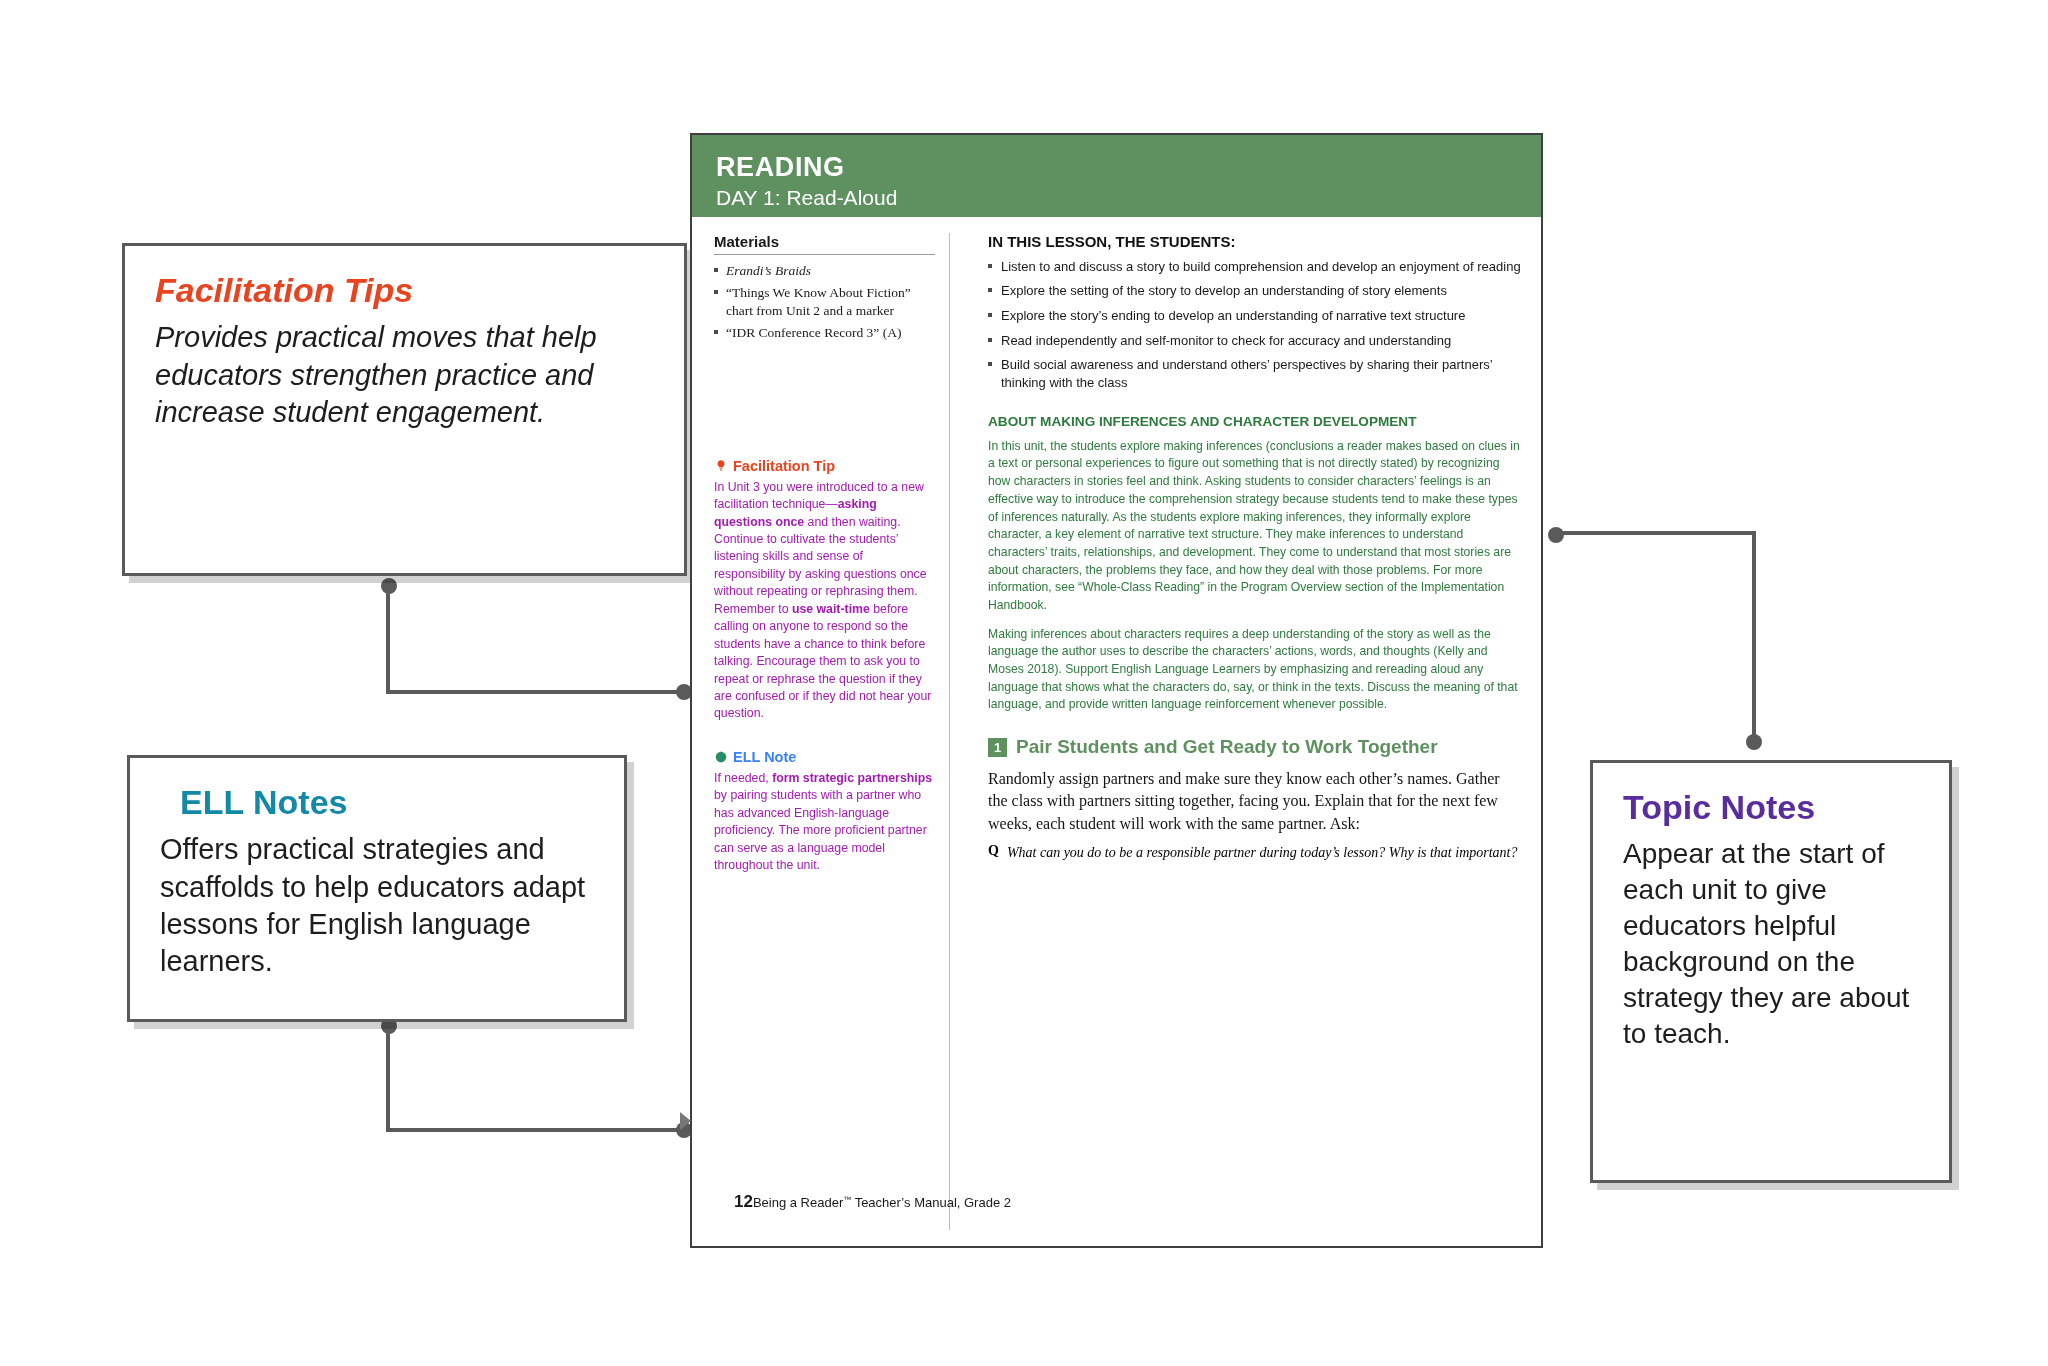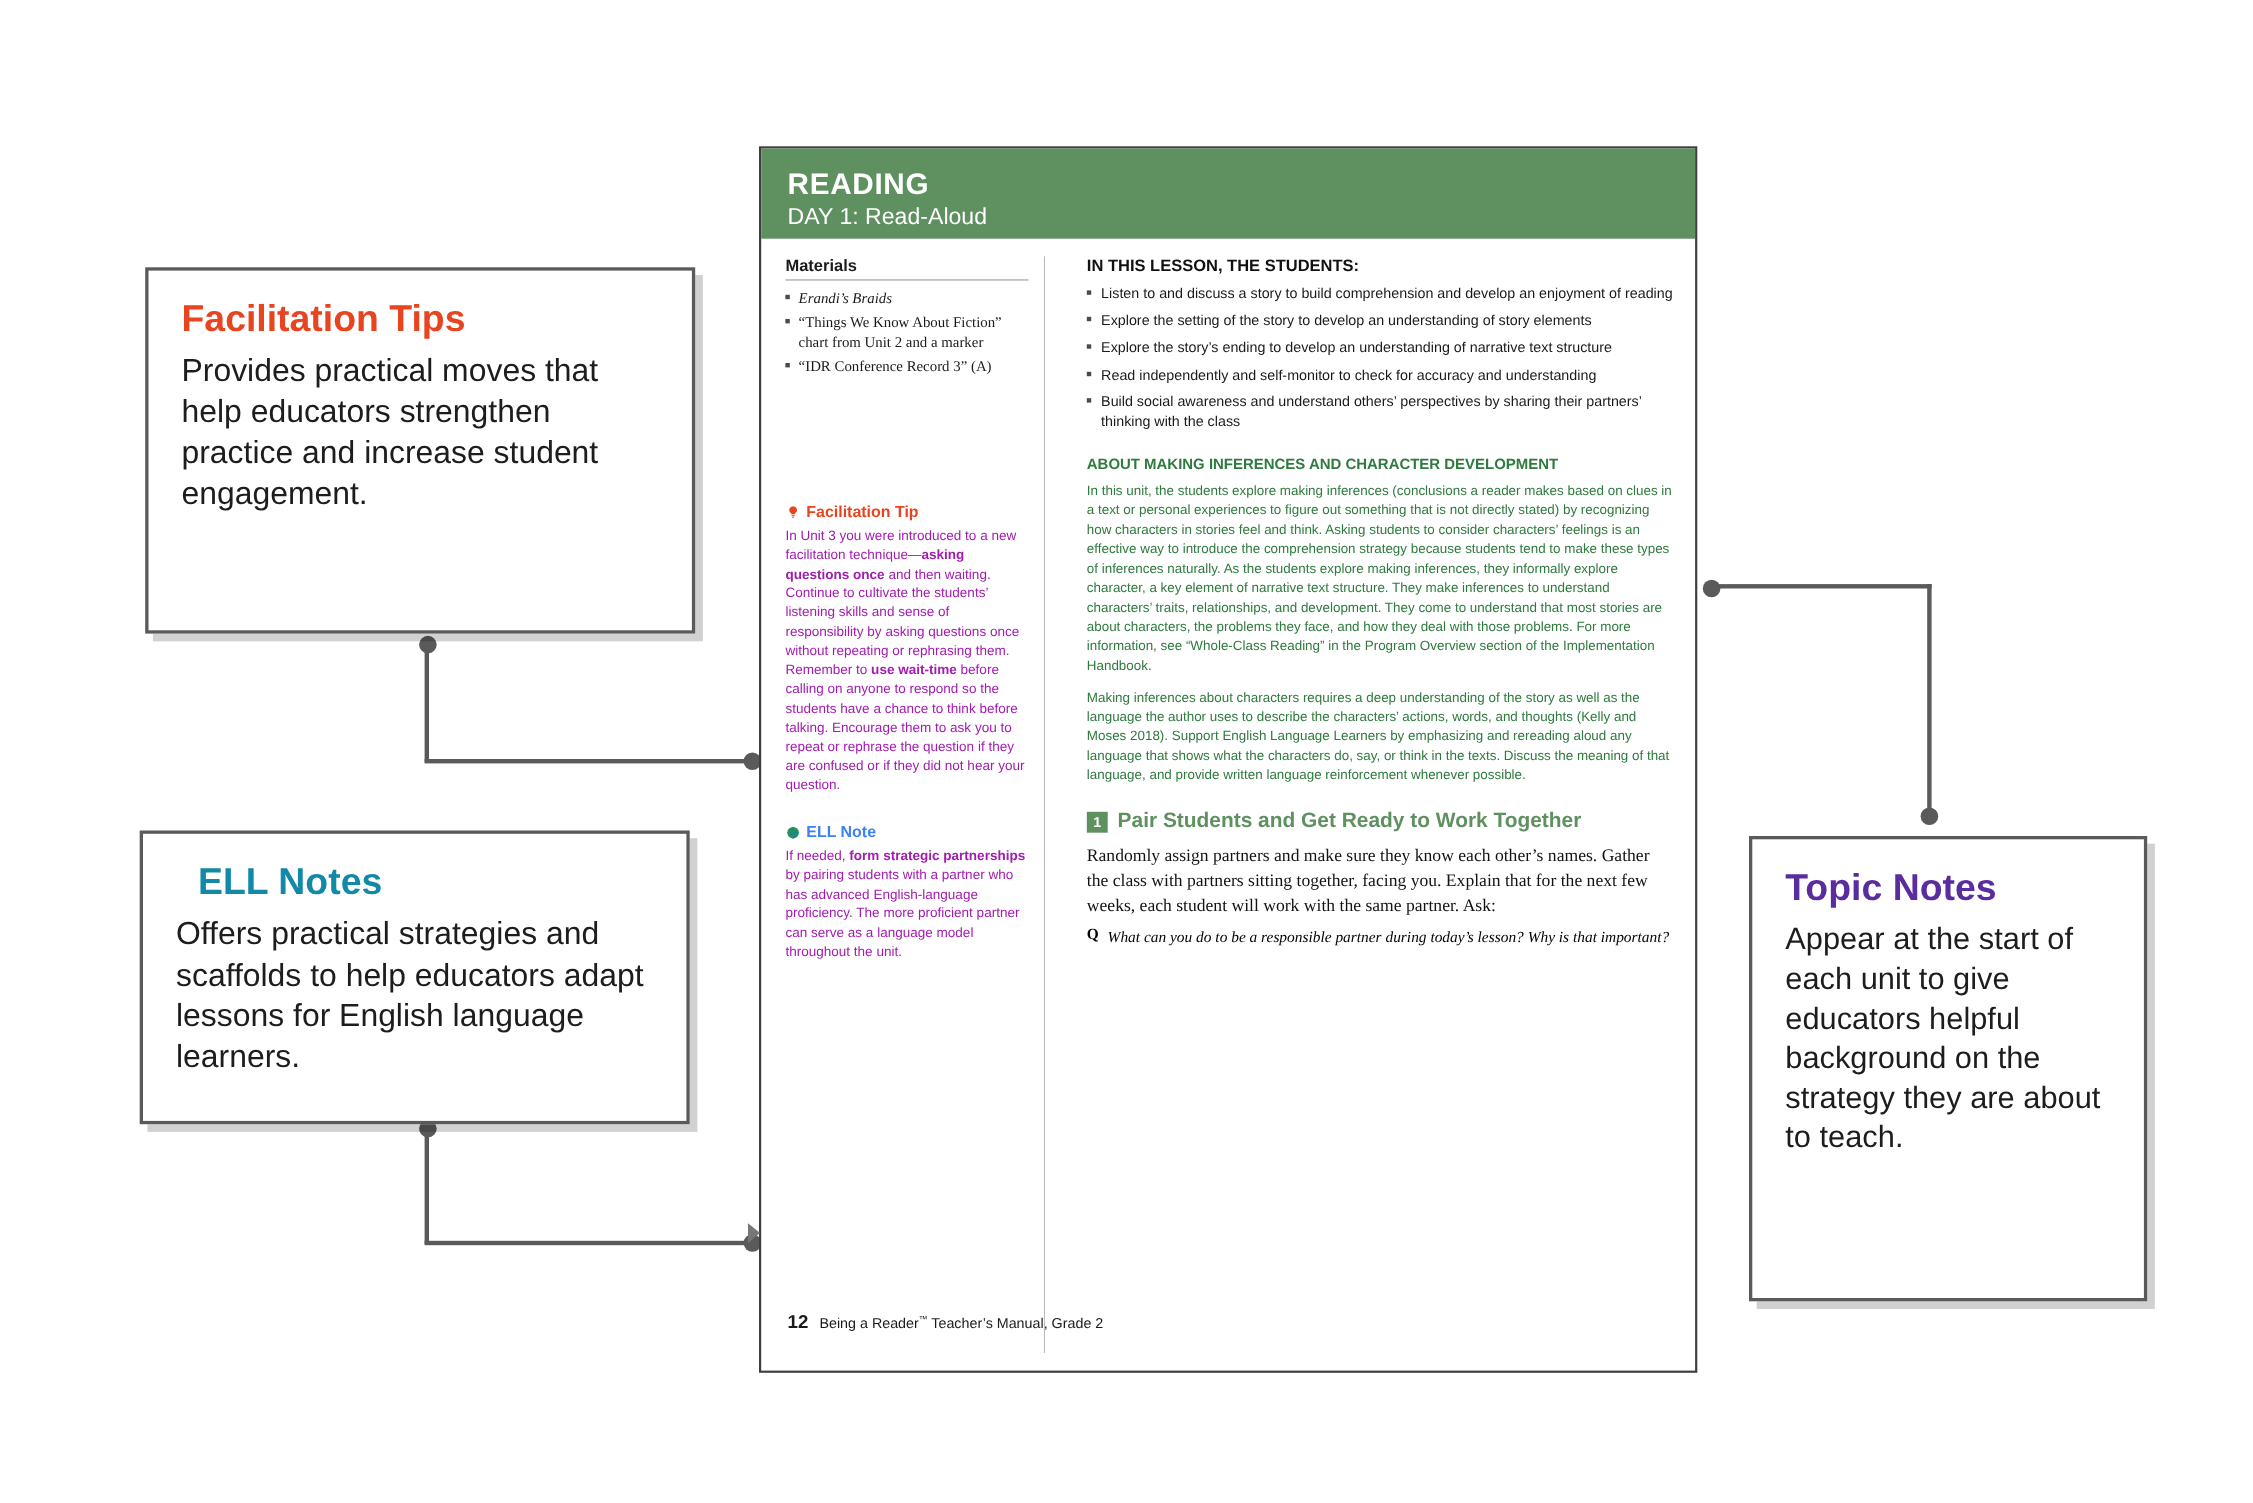--- a/index.html
+++ b/index.html
@@ -31,24 +31,25 @@
     line-height: 1.1;
   }
   .callout-body {
     font-size: 29px;
     line-height: 1.28;
     color: #1d1d1d;
     margin: 0;
   }
 
   #callout-facilitation {
-    left: 132px;
+    left: 122px;
     top: 243px;
-    width: 500px;
+    width: 565px;
     height: 333px;
+    font-style: italic;
   }
   #callout-facilitation .callout-title { color: #e8441f; }
 
   #callout-ell {
     left: 127px;
     top: 755px;
     width: 500px;
     height: 267px;
   }
   #callout-ell .callout-title { color: #1289a7; margin-left: 20px; }
@@ -275,25 +276,25 @@
   }
   .q-text {
     font-family: "Liberation Serif", serif;
     font-style: italic;
     font-size: 14px;
     line-height: 1.4;
   }
 
   .page-footer {
     position: absolute;
-    left: 24px;
+    left: 42px;
     bottom: 34px;
     display: flex;
     align-items: baseline;
-    gap: 10px;
+    gap: 0;
   }
   .page-num {
     font-size: 17px;
     font-weight: bold;
     color: #1a1a1a;
   }
   .footer-text {
     font-size: 13px;
     color: #1a1a1a;
   }

